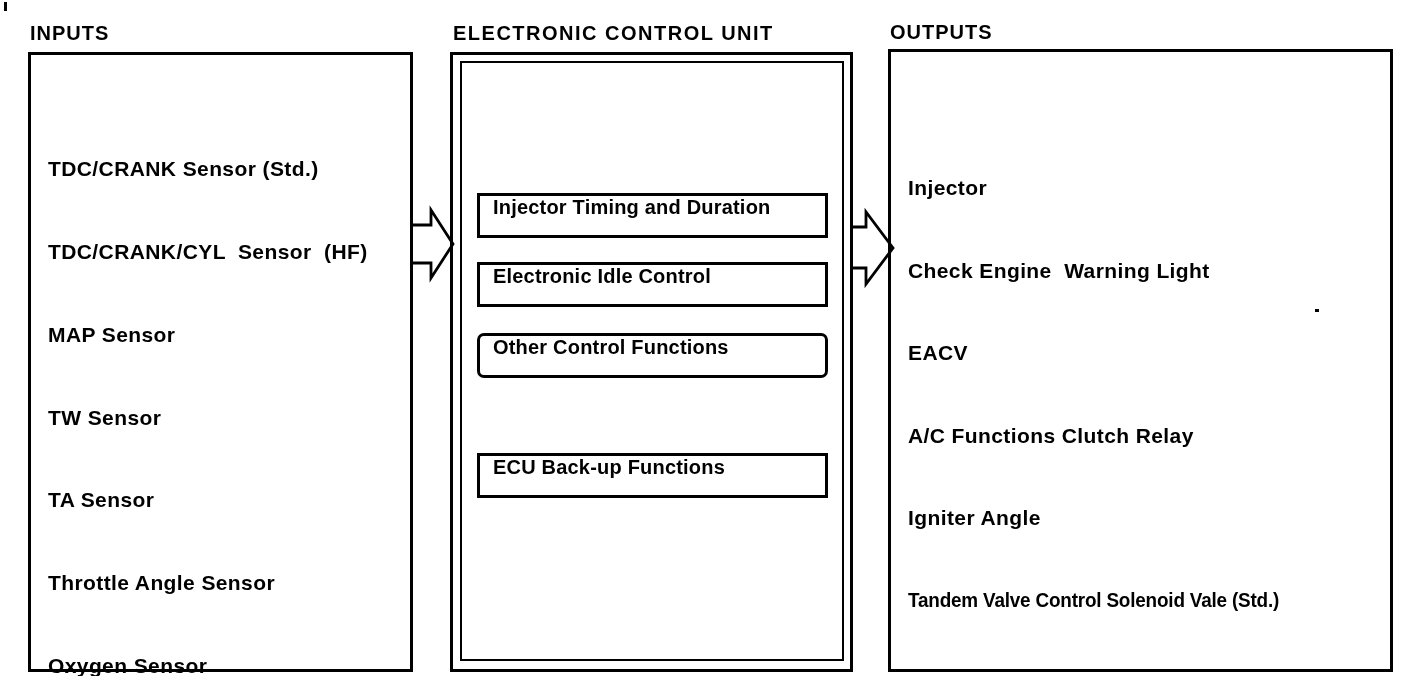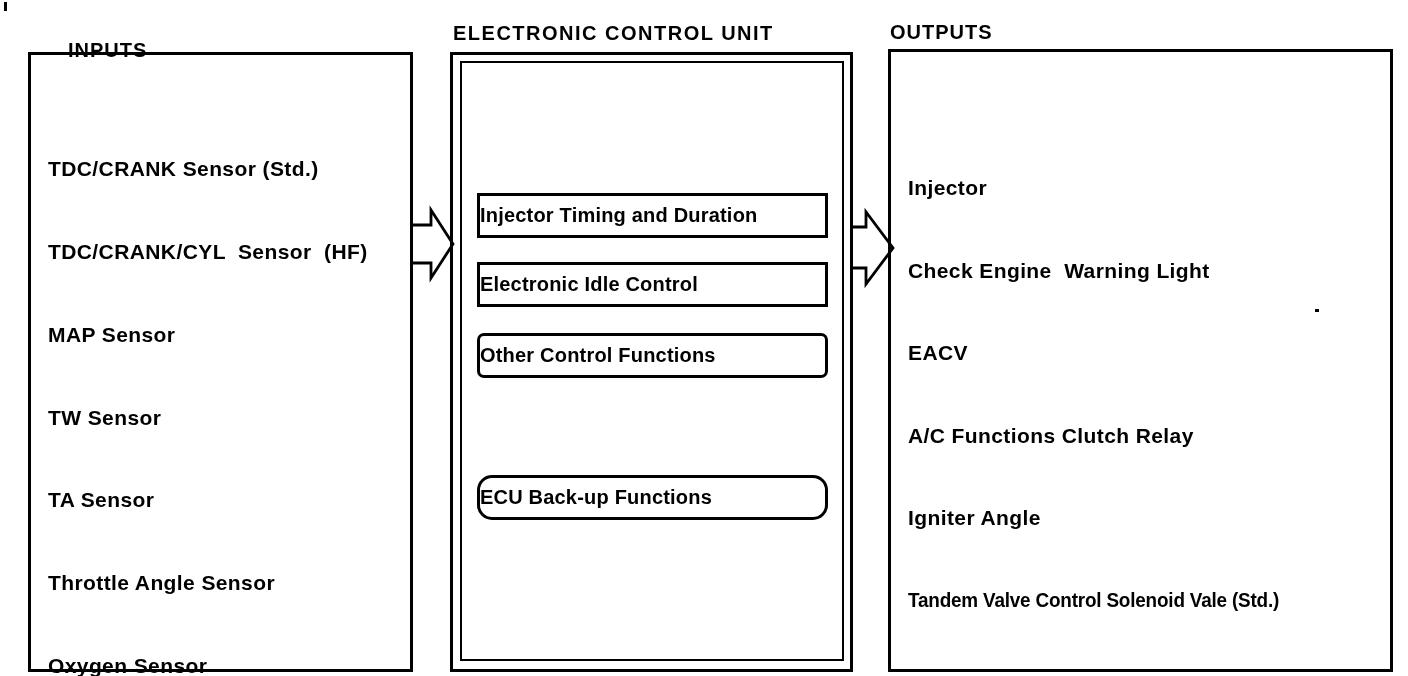--- a/index.html
+++ b/index.html
@@ -11,21 +11,21 @@
     font-family:"Liberation Sans", sans-serif;
     font-weight:bold;
     overflow:hidden;
   }
   .panel-title{
     position:absolute;
     font-size:20px;
     letter-spacing:1px;
     white-space:pre;
   }
-  .title-inputs{left:30px;top:39px;margin-left:38px;}
+  .title-inputs{left:30px;top:22px;}
   .title-ecu{left:453px;top:22px;letter-spacing:1.5px;}
   .title-outputs{left:890px;top:21px;}
   .box{
     position:absolute;
     border:3px solid #000;
     box-sizing:border-box;
     background:transparent;
   }
   .box-inputs{left:28px;top:52px;width:385px;height:620px;}
   .box-ecu-outer{left:450px;top:52px;width:403px;height:620px;}
@@ -48,31 +48,31 @@
     font-size:19.5px;
     letter-spacing:-0.2px;
     transform:scaleX(0.97);
     transform-origin:0 50%;
   }
   .fn{
     position:absolute;
     left:477px;width:351px;height:45px;
     border:3px solid #000;
     box-sizing:border-box;
-    display:flex;align-items:center;
-    padding-left:0;
+    display:flex;
+    padding-left:13px;
     font-size:20px;
     letter-spacing:0.2px;
     white-space:pre;
   }
   .fn1{top:193px;}
   .fn2{top:262px;}
   .fn3{top:333px;border-radius:7px;}
   .fn4{top:404px;}
-  .fn5{top:475px;border-radius:15px;}
+  .fn5{top:453px;}
   .overlay{
     position:absolute;left:0;top:0;
     pointer-events:none;
   }
   .speck{position:absolute;background:#000;}
   .speck-tl{left:4px;top:2px;width:3px;height:9px;}
   .speck-dot{left:1315px;top:309px;width:4px;height:3px;}
 </style>
 </head>
 <body>

